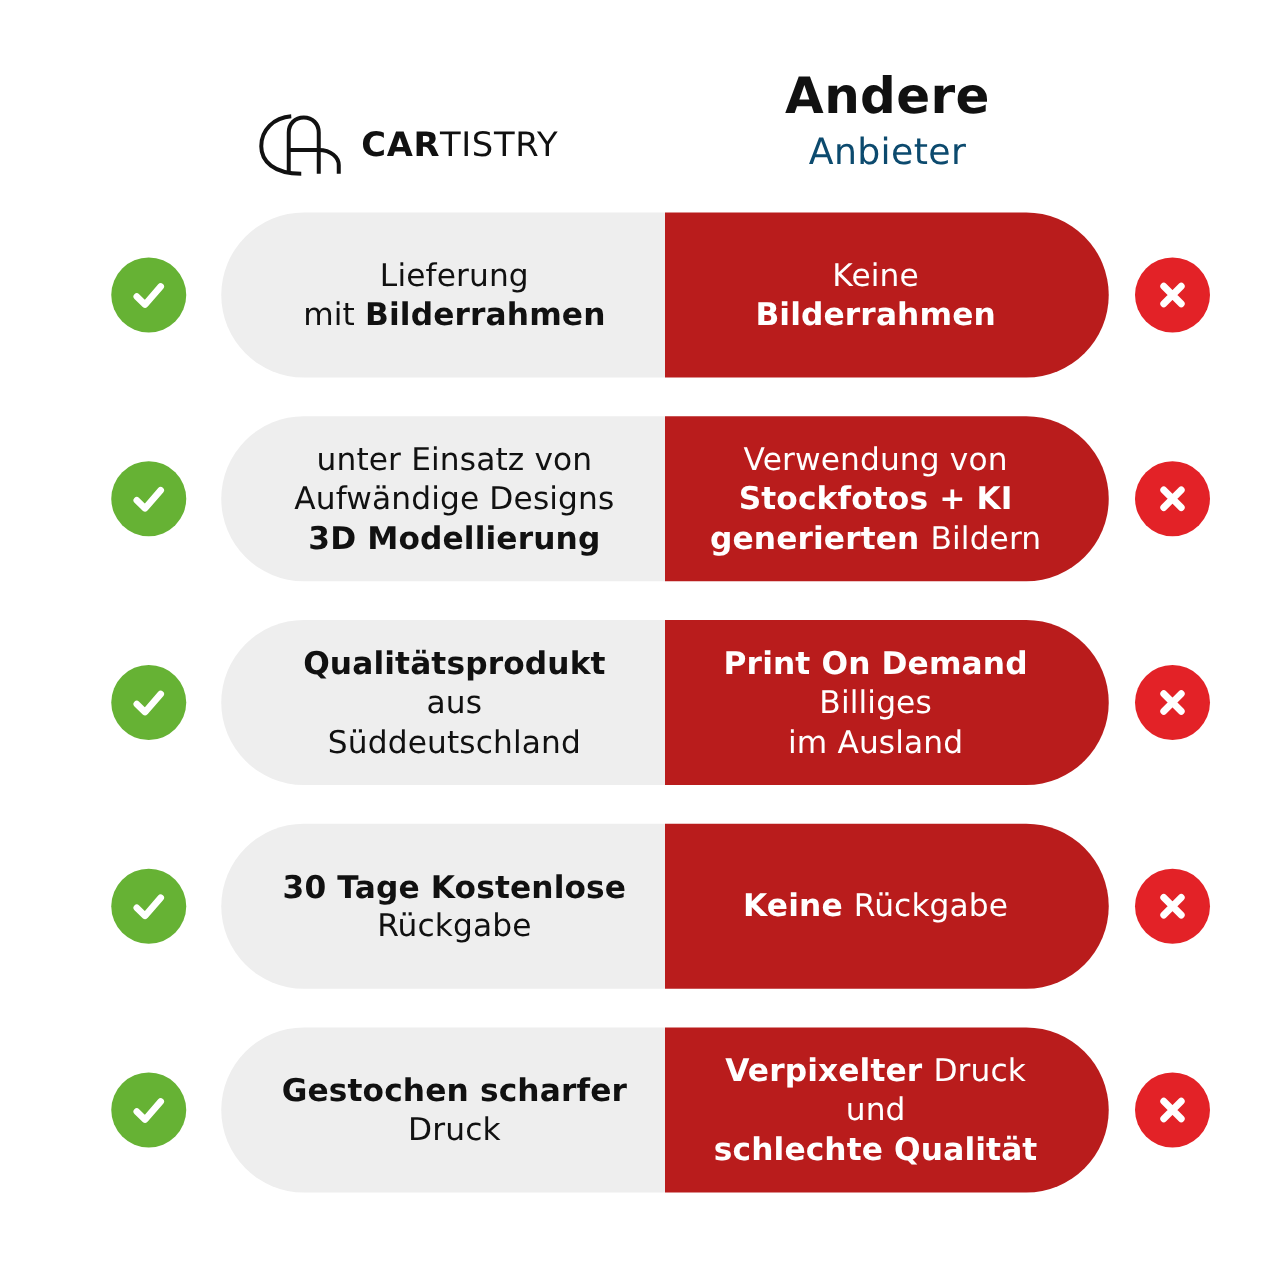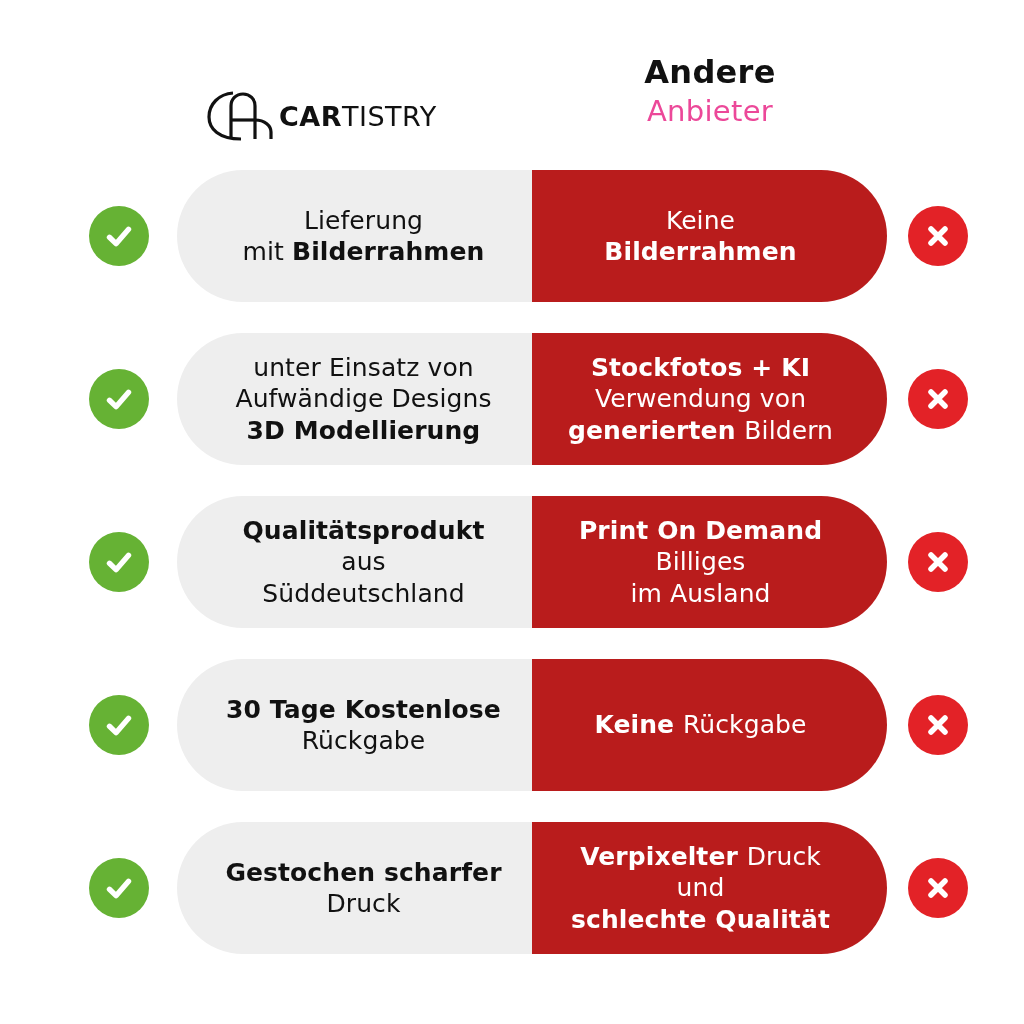--- a/index.html
+++ b/index.html
@@ -30,20 +30,21 @@
     width: 1024px;
     height: 100px;
   }
 
   .brand {
     position: absolute;
     left: 205px;
     top: 52px;
     display: flex;
     align-items: center;
+    gap: 10px;
   }
   .brand-mark {
     width: 74px;
     height: 52px;
     display: block;
   }
   .brand-text {
     font-size: 27px;
     letter-spacing: 0.5px;
     white-space: nowrap;
@@ -54,28 +55,28 @@
 
   .others {
     position: absolute;
     left: 530px;
     top: 14px;
     width: 360px;
     text-align: center;
     line-height: 1.28;
   }
   .others .line1 {
-    font-size: 32px;
+    font-size: 40px;
     font-weight: bold;
     letter-spacing: 0.3px;
   }
   .others .line2 {
     font-size: 29px;
     font-weight: normal;
-    color: #ec4899;
+    color: #0c4a6e;
     letter-spacing: 0.3px;
   }
 
   
   .row {
     position: absolute;
     left: 16px;
     width: 1024px;
     height: 132px;
     display: flex;
@@ -199,22 +200,22 @@
         </div>
         <div class="pill-left">
           <div class="pill-text">
             <span class="ln"><span>unter Einsatz von</span></span>
             <span class="ln"><span>Aufwändige Designs</span></span>
             <span class="ln"><b>3D Modellierung</b></span>
           </div>
         </div>
         <div class="pill-right">
           <div class="pill-text">
+            <span class="ln"><span>Verwendung von</span></span>
             <span class="ln"><b>Stockfotos + KI</b></span>
-            <span class="ln"><span>Verwendung von</span></span>
             <span class="ln"><b>generierten </b><span>Bildern</span></span>
           </div>
         </div>
         <div class="badge cross badge-right">
           <svg viewBox="0 0 32 32" width="32" height="32" aria-hidden="true">
             <path d="M9 9 L23 23 M23 9 L9 23" fill="none" stroke="#ffffff" stroke-width="5.5" stroke-linecap="round"></path>
           </svg>
         </div>
       </div>
       <div class="row" style="top: 496px;">

